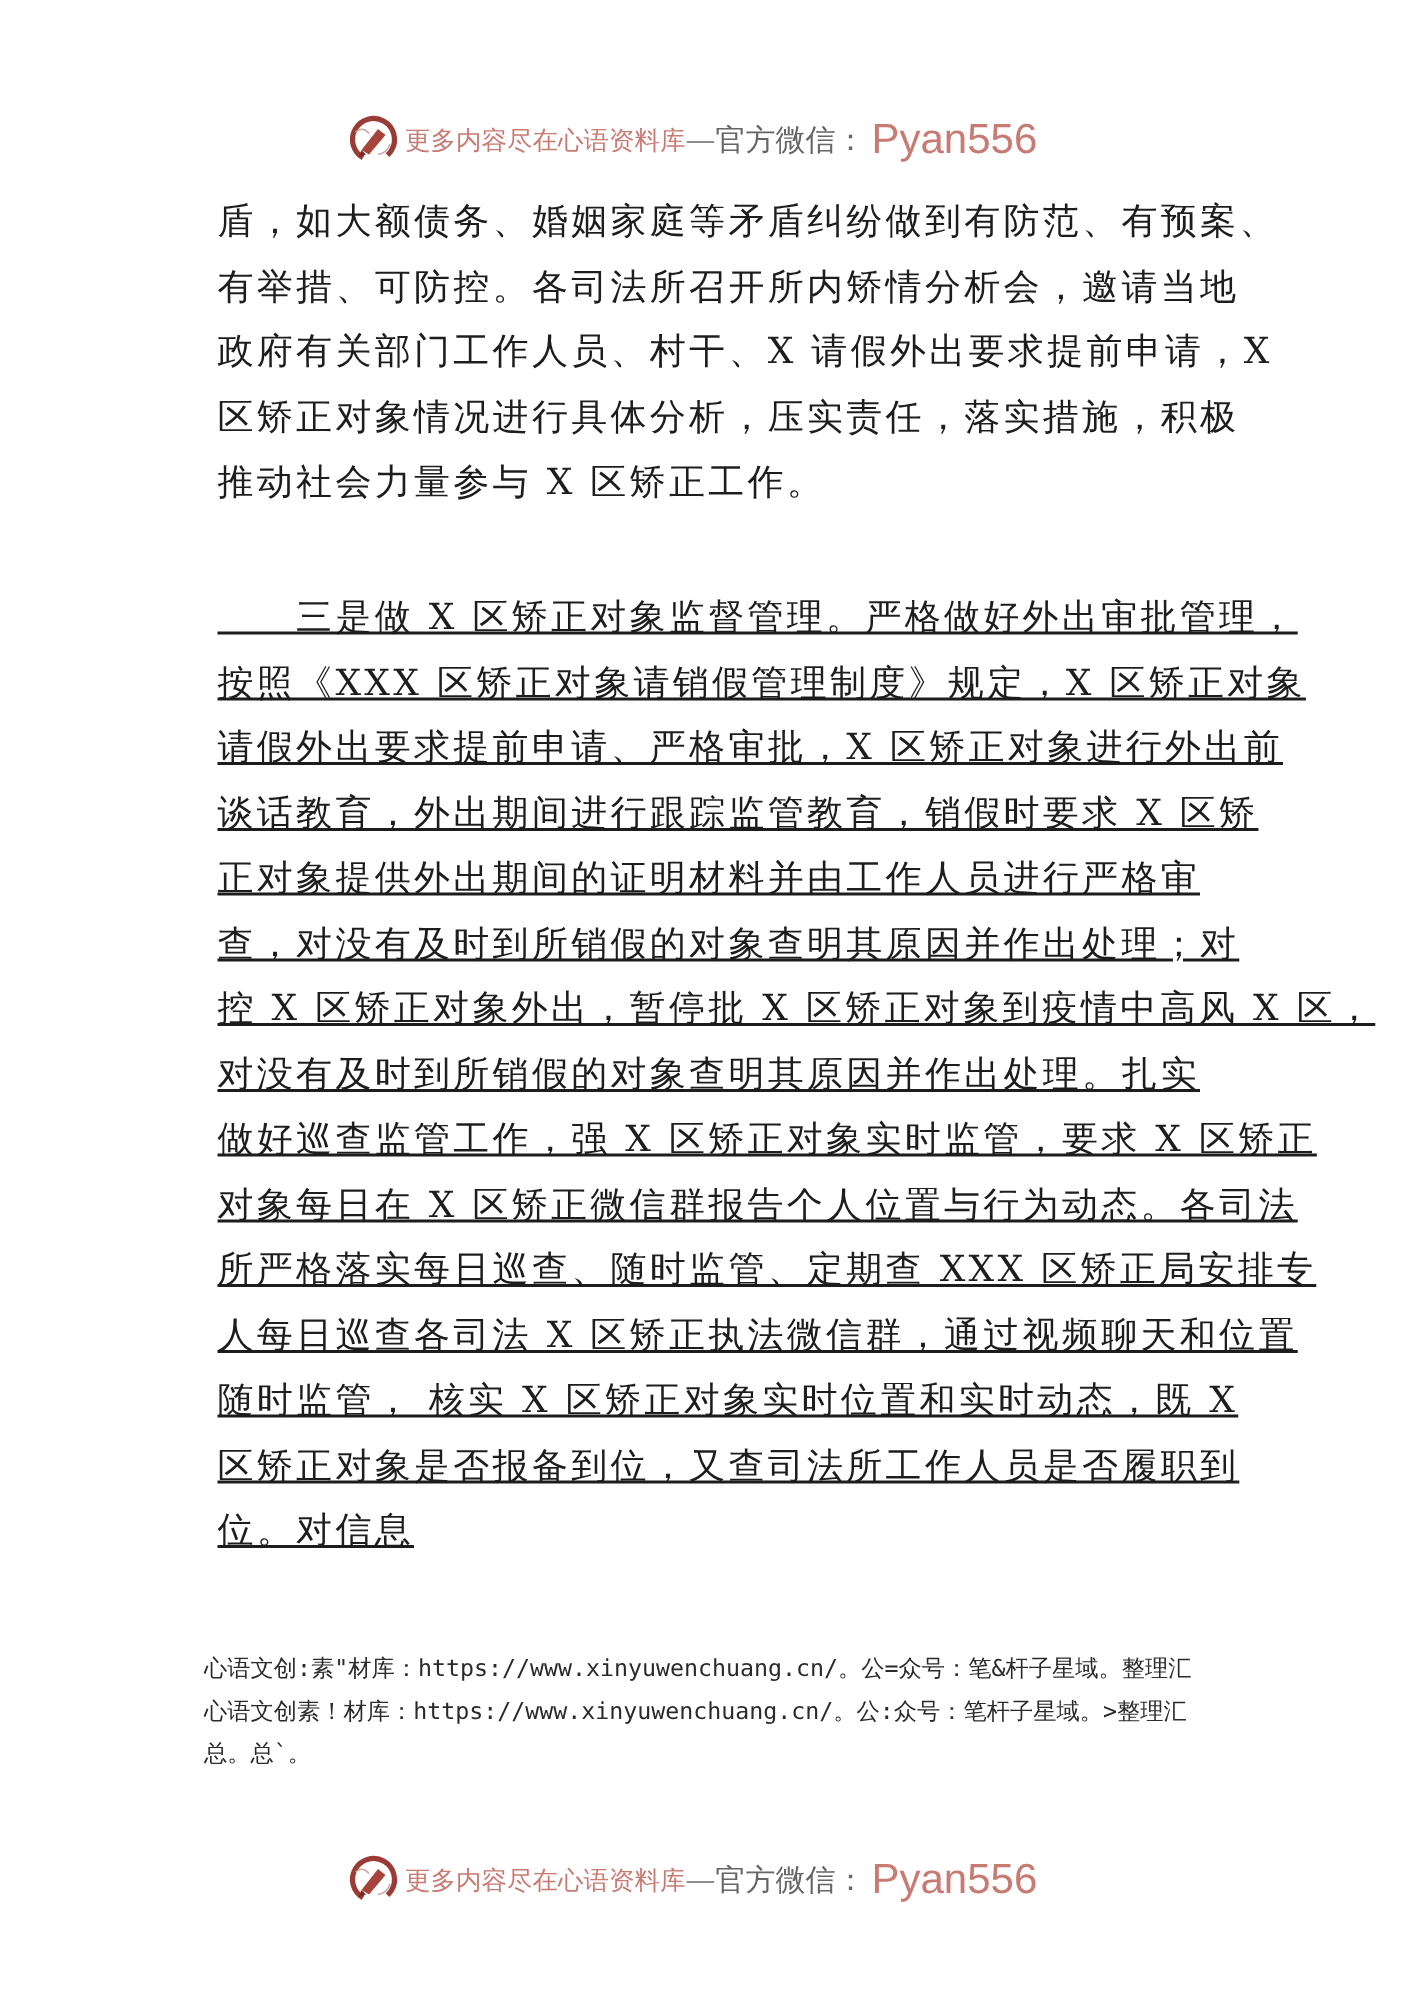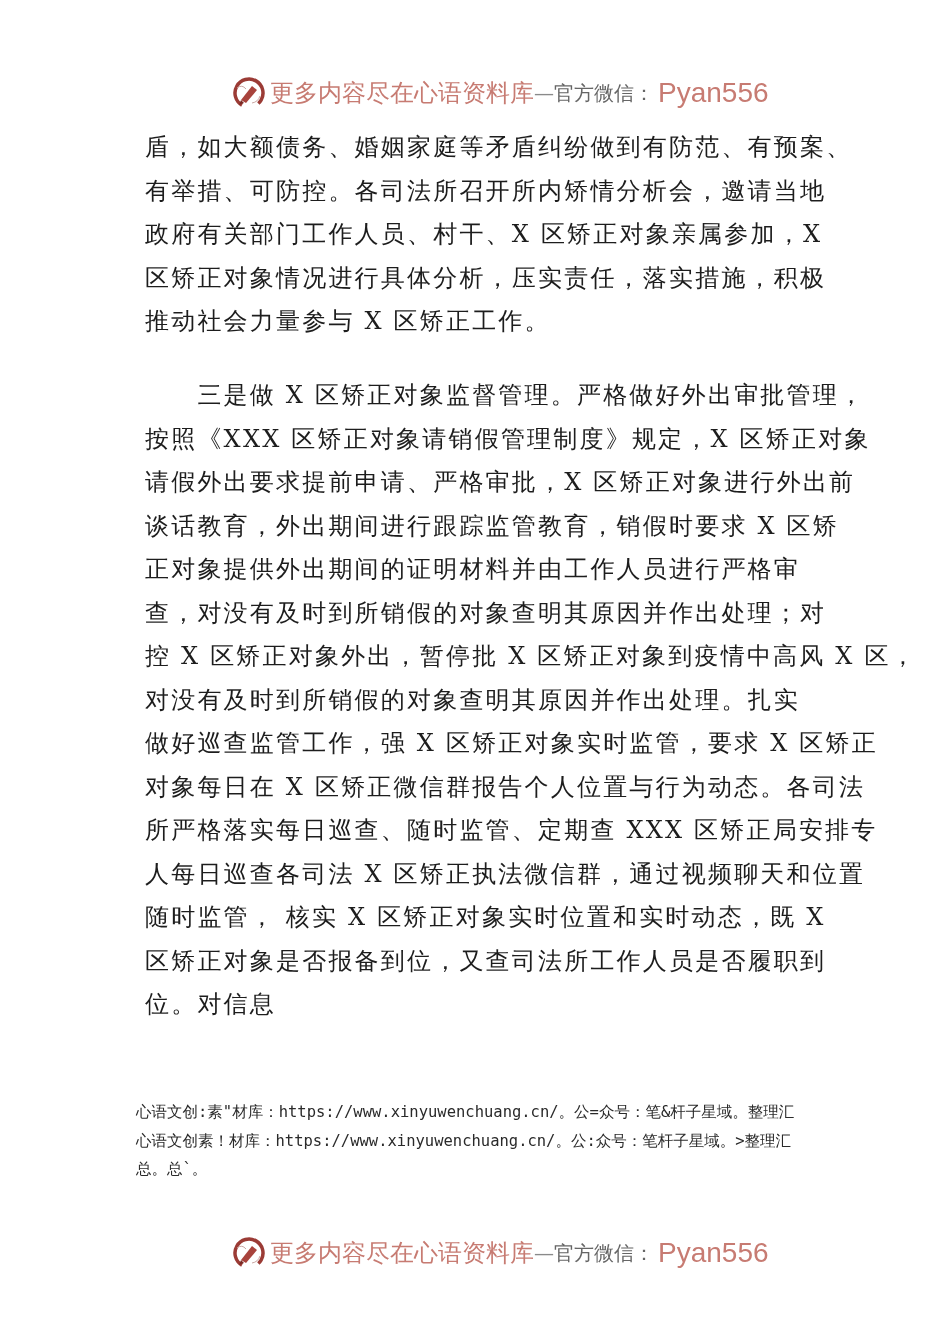--- a/index.html
+++ b/index.html
@@ -25,21 +25,21 @@
     }
     .banner.top { top: 73px; }
     .banner.bottom { top: 1233px; }
     .logo {
       width: 34px;
       height: 34px;
       margin-right: 4px;
       flex: 0 0 auto;
     }
     .banner-red {
-      font-size: 24px;
+      font-size: 17px;
       color: #c77b72;
       letter-spacing: 0px;
       white-space: nowrap;
       font-family: "DejaVu Serif", serif;
     }
     .banner-dash {
       font-size: 20px;
       color: #8a8a8a;
       white-space: nowrap;
     }
@@ -64,21 +64,21 @@
       line-height: 43.5px;
       color: #1d1d1d;
       letter-spacing: 2.2px;
     }
     .line {
       display: block;
       white-space: nowrap;
       height: 43.5px;
     }
     .para1 { top: 126px; }
-    .para2 { top: 374px; }
+    .para2 { top: 390px; text-decoration: underline; }
     .footer-notes {
       position: absolute;
       left: 136px;
       top: 1098px;
       width: 700px;
       font-size: 15.5px;
       line-height: 28.5px;
       color: #2a2a2a;
       font-family: "DejaVu Sans Mono", "Liberation Mono", monospace;
     }
@@ -100,21 +100,21 @@
   </svg>
   <span class="banner-red">更多内容尽在心语资料库</span>
   <span class="banner-dash">—</span>
   <span class="banner-gray">官方微信：</span>
   <span class="banner-id">Pyan556</span>
 </div>
 
 <div class="body-text para1">
   <span class="line">盾，如大额债务、婚姻家庭等矛盾纠纷做到有防范、有预案、</span>
   <span class="line">有举措、可防控。各司法所召开所内矫情分析会，邀请当地</span>
-  <span class="line">政府有关部门工作人员、村干、X 区矫正对象亲属参加，X</span>
+  <span class="line">政府有关部门工作人员、村干、X 请假外出要求提前申请，X</span>
   <span class="line">区矫正对象情况进行具体分析，压实责任，落实措施，积极</span>
   <span class="line">推动社会力量参与 X 区矫正工作。</span>
 </div>
 
 <div class="body-text para2">
   <span class="line">　　三是做 X 区矫正对象监督管理。严格做好外出审批管理，</span>
   <span class="line">按照《XXX 区矫正对象请销假管理制度》规定，X 区矫正对象</span>
   <span class="line">请假外出要求提前申请、严格审批，X 区矫正对象进行外出前</span>
   <span class="line">谈话教育，外出期间进行跟踪监管教育，销假时要求 X 区矫</span>
   <span class="line">正对象提供外出期间的证明材料并由工作人员进行严格审</span>

